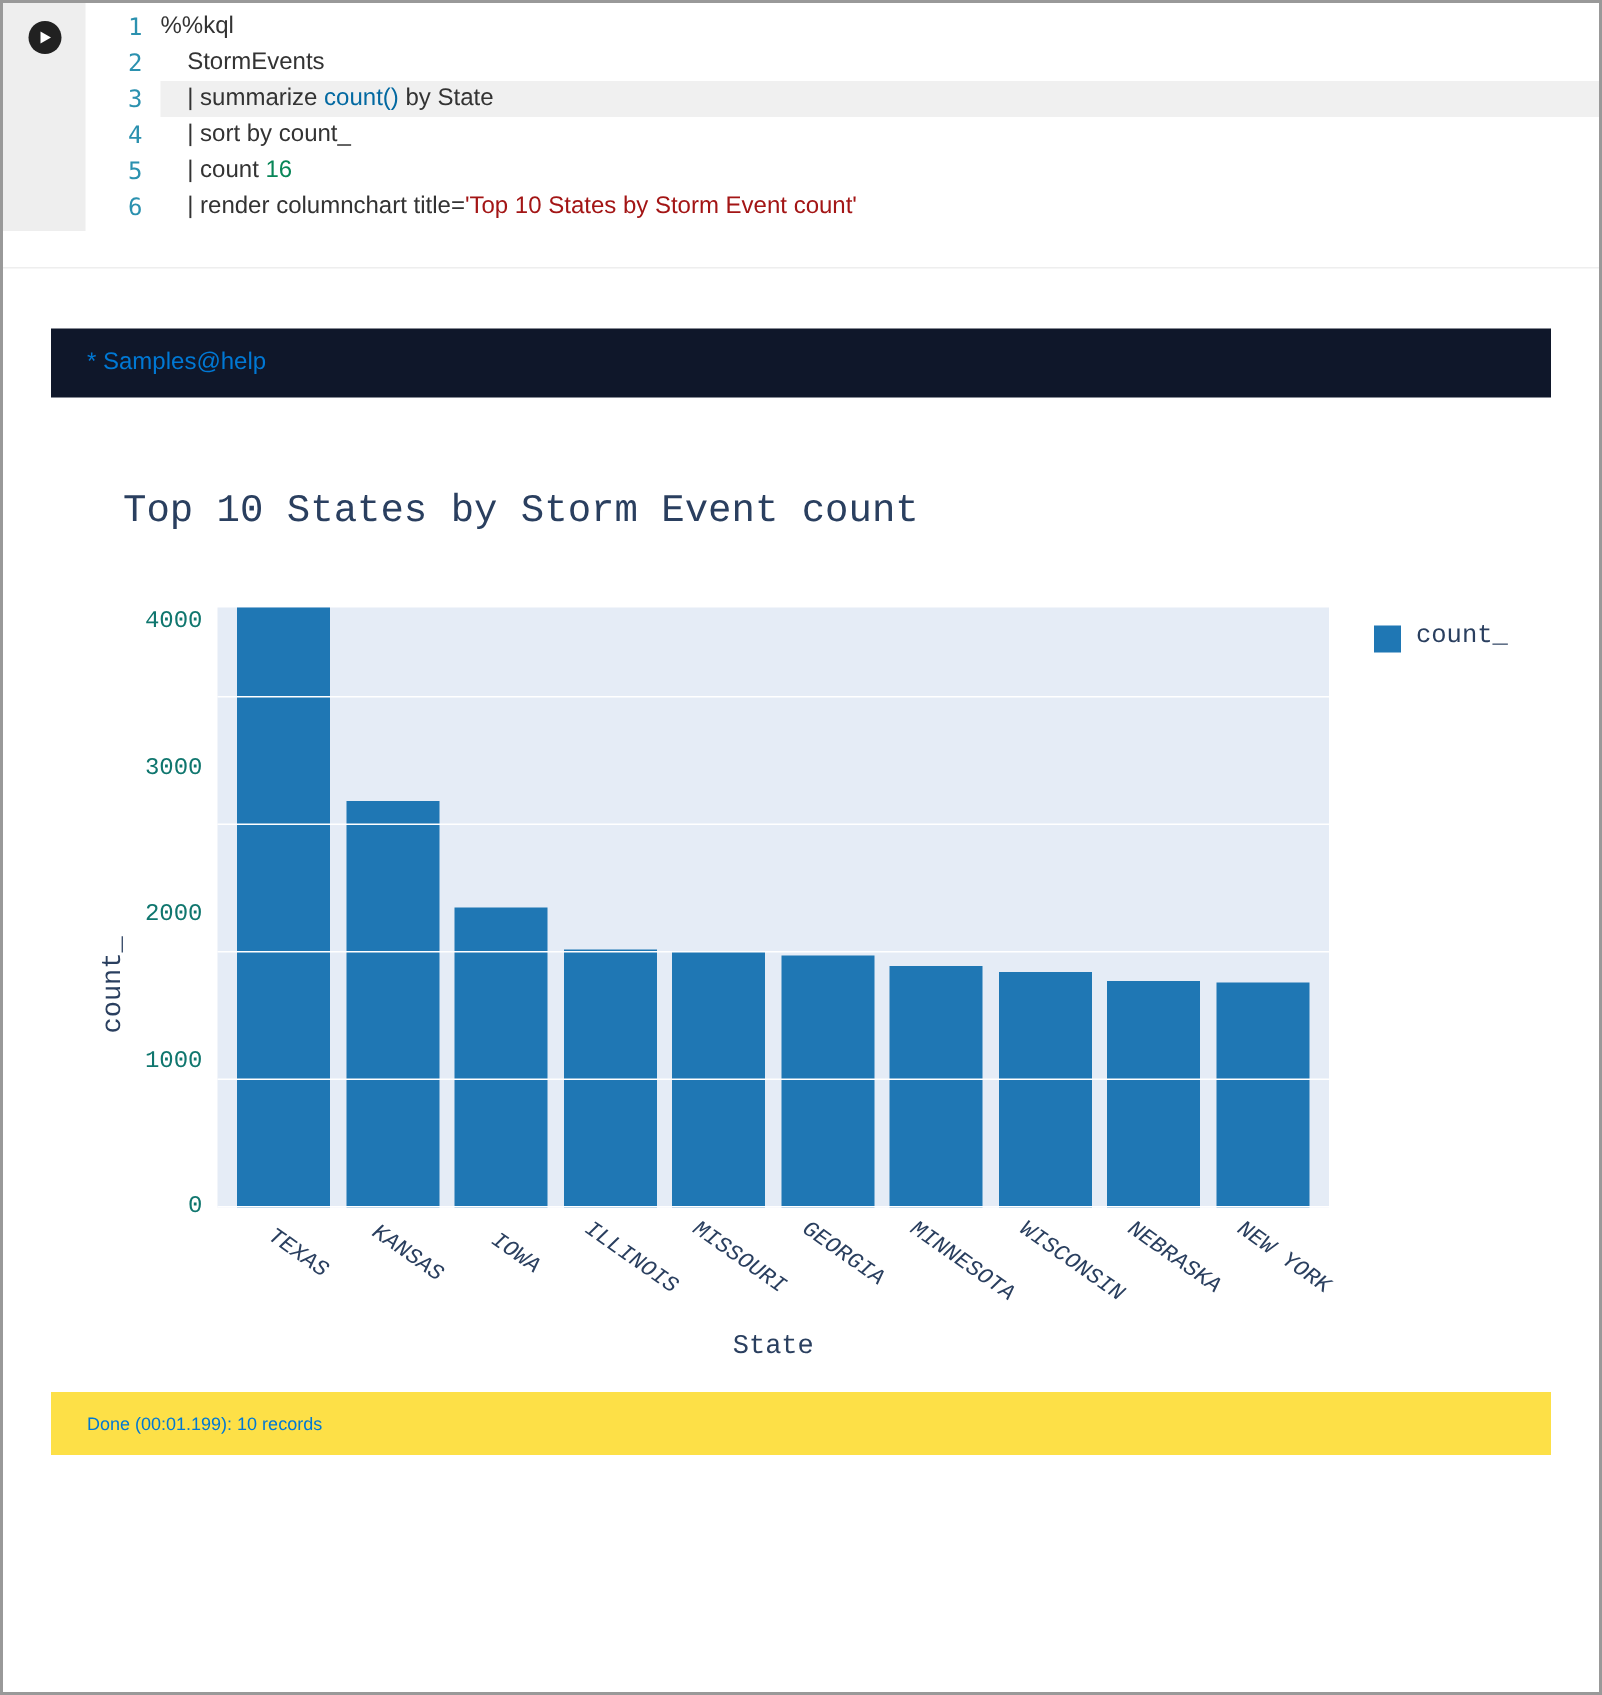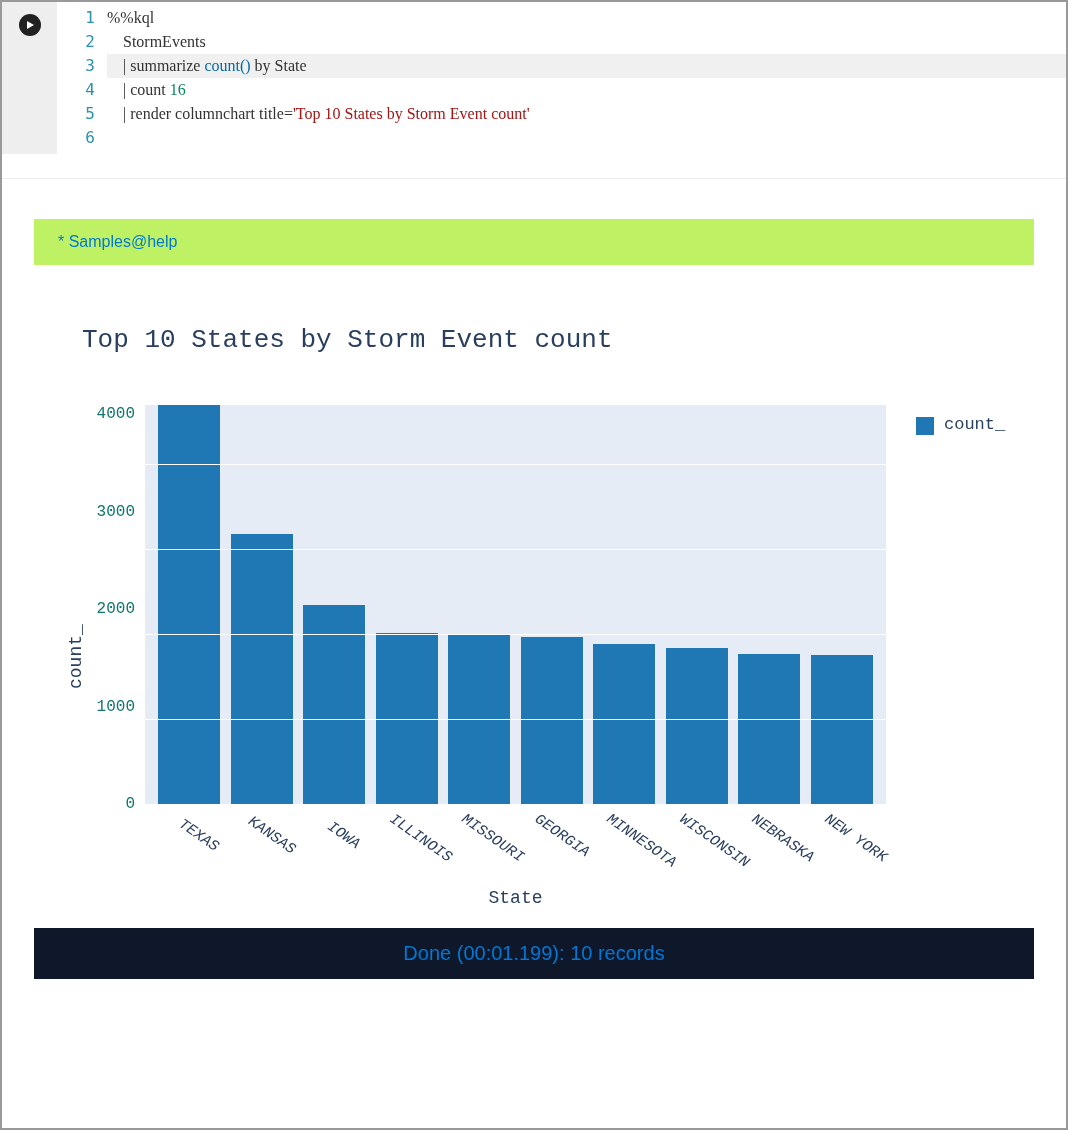--- a/index.html
+++ b/index.html
@@ -43,46 +43,45 @@
   }
   .line-numbers {
     width: 50px;
     text-align: right;
     padding-right: 12px;
     color: #2b91af;
     user-select: none;
   }
   .line-numbers div { font-family: inherit; }
   .code-lines { flex: 1; }
-  .code-line { white-space: pre; font-family: Liberation Serif, serif; }
+  .code-line { white-space: pre; font-family: Liberation Sans, sans-serif; }
   .code-line.hl { background: #f0f0f0; }
   .tok-magic { color: #333; }
   .tok-table { color: #333; }
   .tok-pipe { color: #333; }
   .tok-kw { color: #333; }
   .tok-func { color: #0369a1; }
   .tok-num { color: #098658; }
   .tok-str { color: #a31515; }
   .output-area {
     padding: 0;
   }
   .info-bar {
-    background: #bef264;
+    background: #0f172a;
     color: #0078d4;
     padding: 14px 24px;
     margin: 40px 32px 10px 32px;
     font-size: 16px;
   }
   .status-bar {
-    background: #0f172a;
+    background: #fde047;
     color: #0078d4;
     padding: 14px 24px;
     margin: 10px 32px 10px 32px;
-    font-size: 20px;
-    text-align: center;
+    font-size: 12px;
   }
   .chart-container {
     margin: 60px 60px 20px 60px;
     font-family: Liberation Mono, monospace;
   }
   .chart-title {
     font-size: 26px;
     color: #2a3f5f;
     font-weight: 500;
     margin-bottom: 50px;
@@ -192,20 +191,21 @@
         <div>2</div>
         <div>3</div>
         <div>4</div>
         <div>5</div>
         <div>6</div>
       </div>
     <div class="code-lines" id="code-lines">
         <div class="code-line"><span class="tok-magic">%%kql</span></div>
         <div class="code-line">    <span class="tok-table">StormEvents</span></div>
         <div class="code-line hl">    <span class="tok-pipe">| </span><span class="tok-kw">summarize </span><span class="tok-func">count() </span><span class="tok-kw">by </span><span class="tok-table">State</span></div>
+        <div class="code-line">    <span class="tok-pipe">| </span><span class="tok-kw">sort </span><span class="tok-kw">by </span><span class="tok-table">count_</span></div>
         <div class="code-line">    <span class="tok-pipe">| </span><span class="tok-kw">count </span><span class="tok-num">16</span></div>
         <div class="code-line">    <span class="tok-pipe">| </span><span class="tok-kw">render </span><span class="tok-kw">columnchart </span><span class="tok-kw">title=</span><span class="tok-str">'Top 10 States by Storm Event count'</span></div>
       </div>
   </div>
 </div>
 <div class="sep"></div>
 
 <div class="output-area">
   <div class="info-bar">* Samples@help</div>
 

